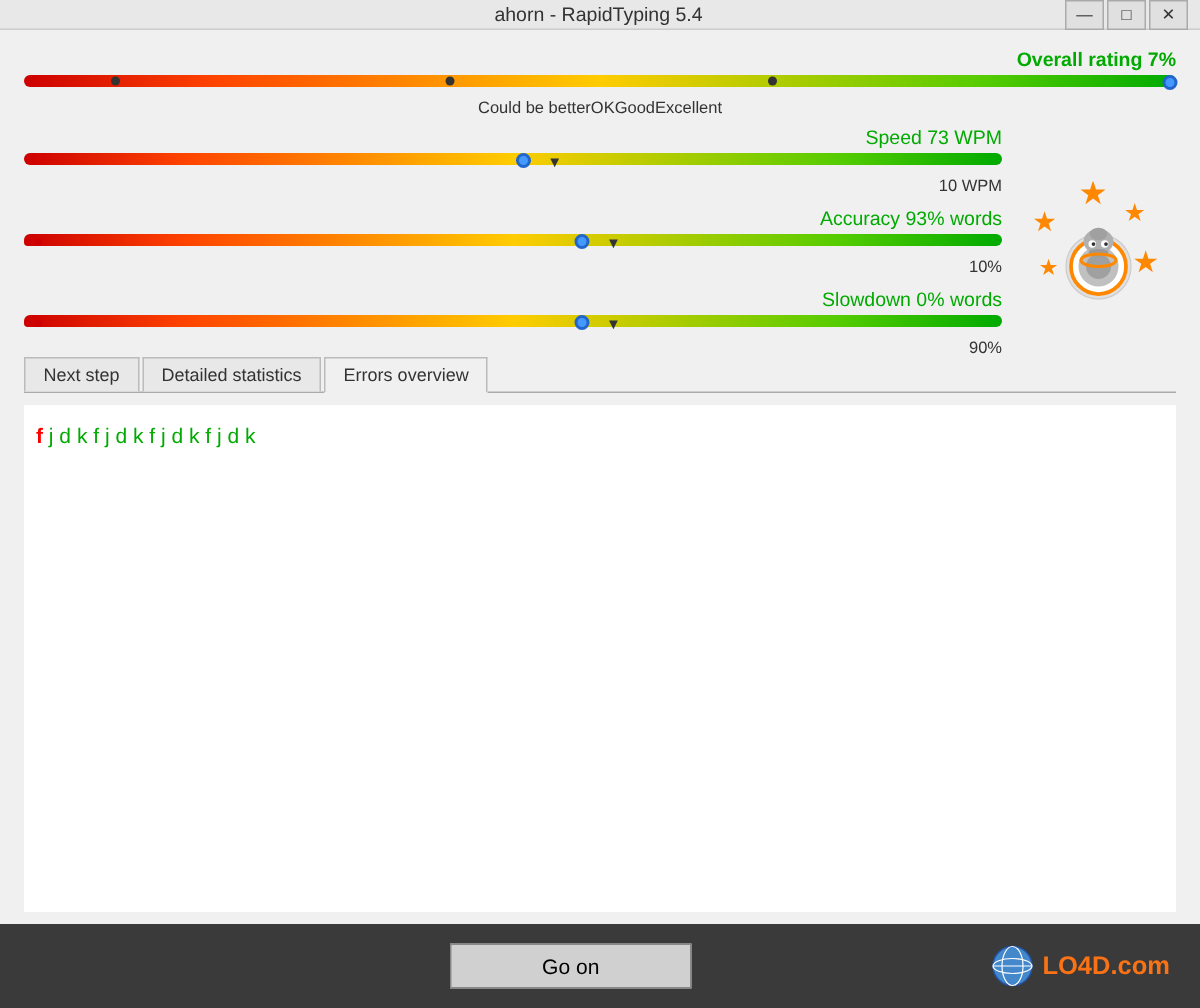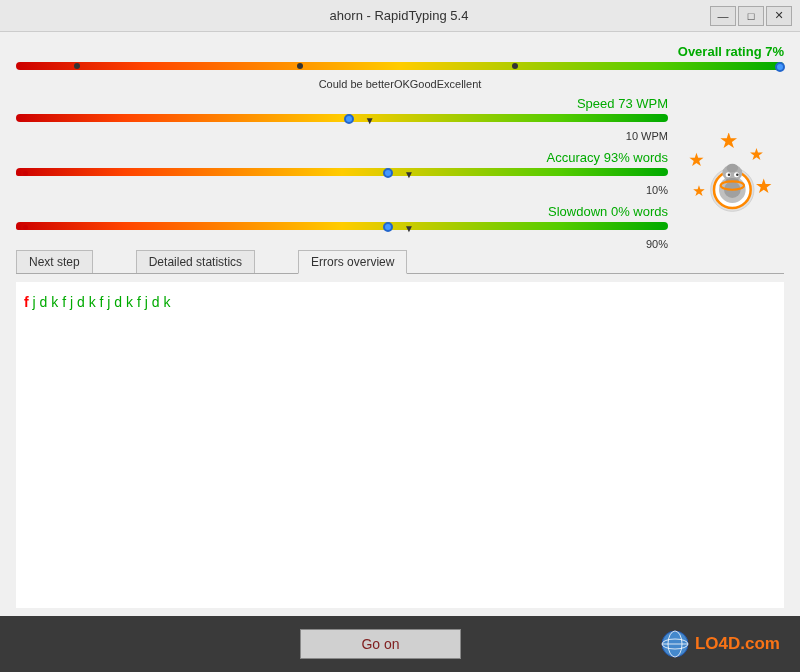--- a/index.html
+++ b/index.html
@@ -10,21 +10,21 @@
       font-family: 'Segoe UI', Tahoma, sans-serif;
       font-size: 13px;
       overflow: hidden;
       display: flex;
       flex-direction: column;
     }
 
     
     .title-bar {
       background: #e8e8e8;
-      height: 32px;
+      height: 20px;
       display: flex;
       align-items: center;
       justify-content: space-between;
       padding: 0 8px;
       border-bottom: 1px solid #ccc;
     }
     .title-bar-title {
       flex: 1;
       text-align: center;
       font-size: 13px;
@@ -174,21 +174,20 @@
     .mascot-svg {
       width: 100px;
       height: 100px;
     }
 
     
     .tabs-row {
       display: flex;
       border-bottom: 1px solid #aaa;
       margin-bottom: 8px;
-      gap: 41px;
     }
     .tab {
       padding: 4px 12px;
       border: 1px solid #bbb;
       border-bottom: none;
       background: #e8e8e8;
       cursor: pointer;
       font-size: 12px;
       color: #333;
       margin-right: 2px;
@@ -218,21 +217,21 @@
       align-items: center;
       justify-content: space-between;
       padding: 0 20px;
     }
     .go-on-btn {
       background: #d0d0d0;
       border: 1px solid #888;
       padding: 6px 60px;
       font-size: 14px;
       cursor: pointer;
-      color: #7f1d1d;
+      color: #000000;
     }
 
     .lo4d-logo {
       display: flex;
       align-items: center;
       gap: 6px;
       color: white;
       font-size: 14px;
       font-weight: bold;
     }

